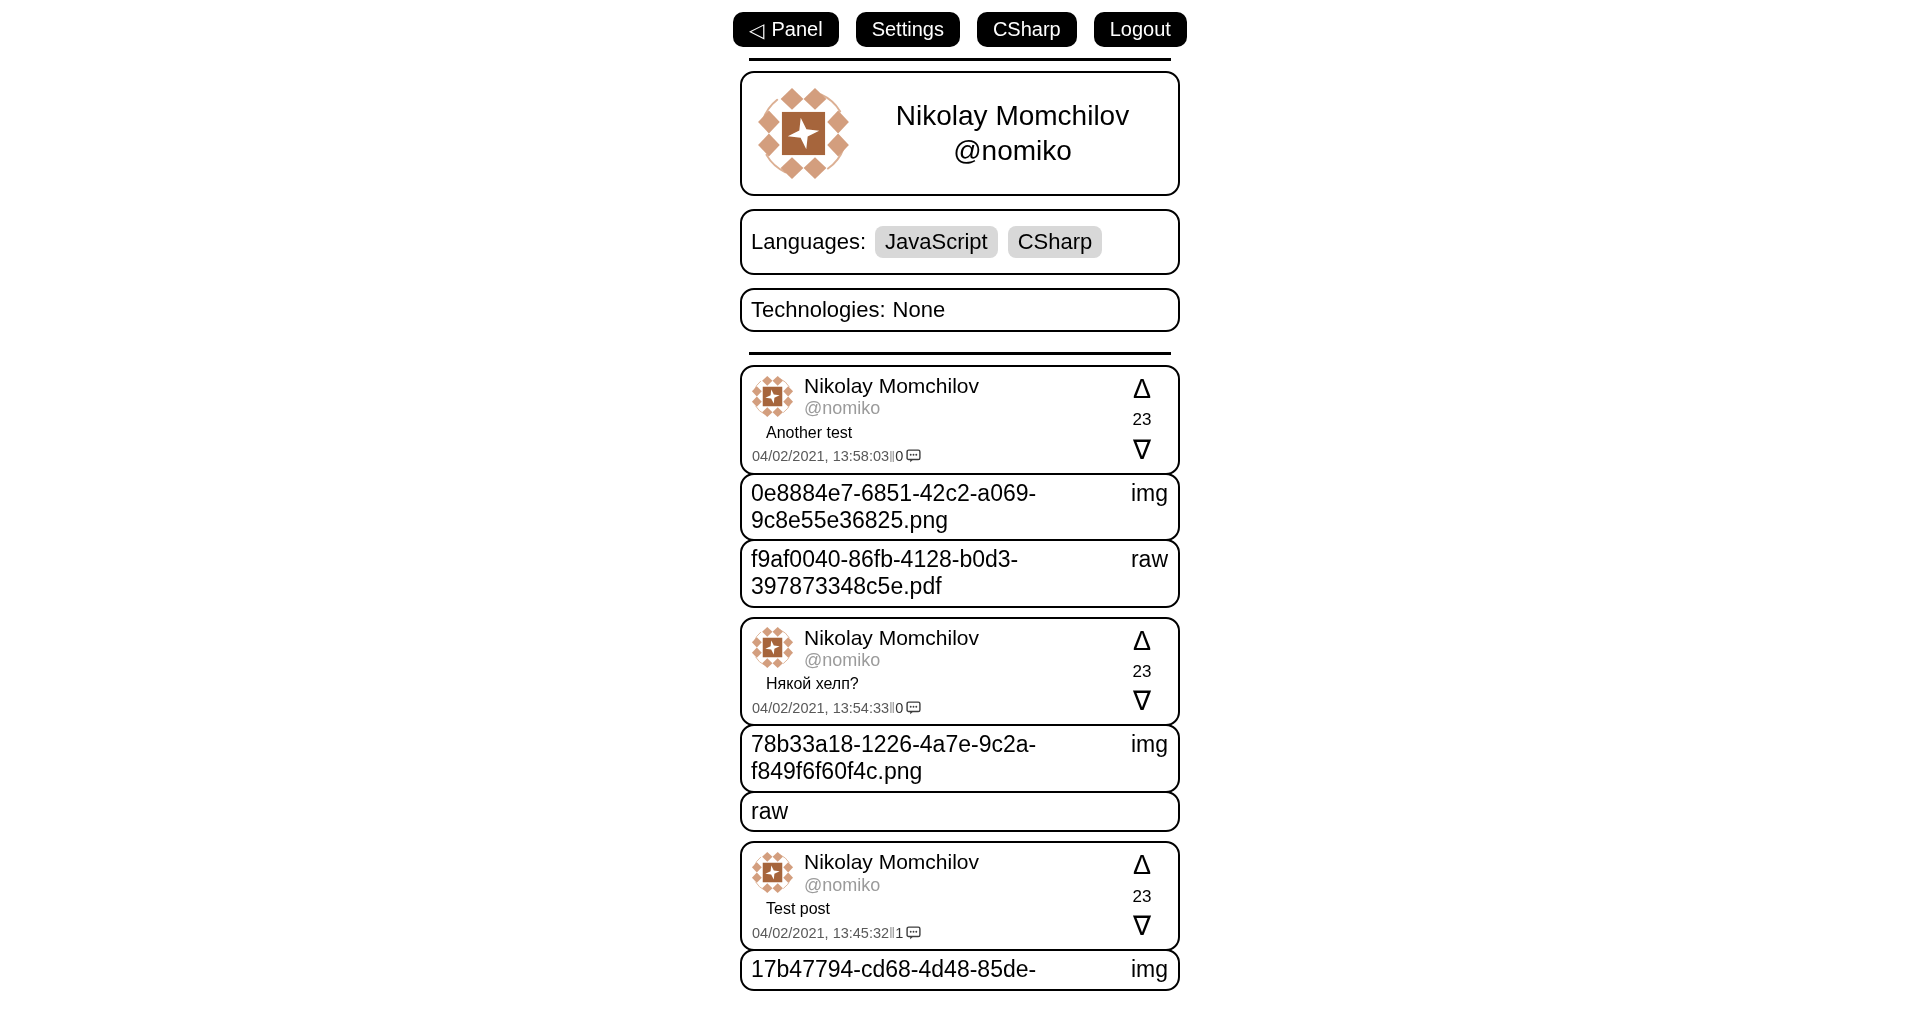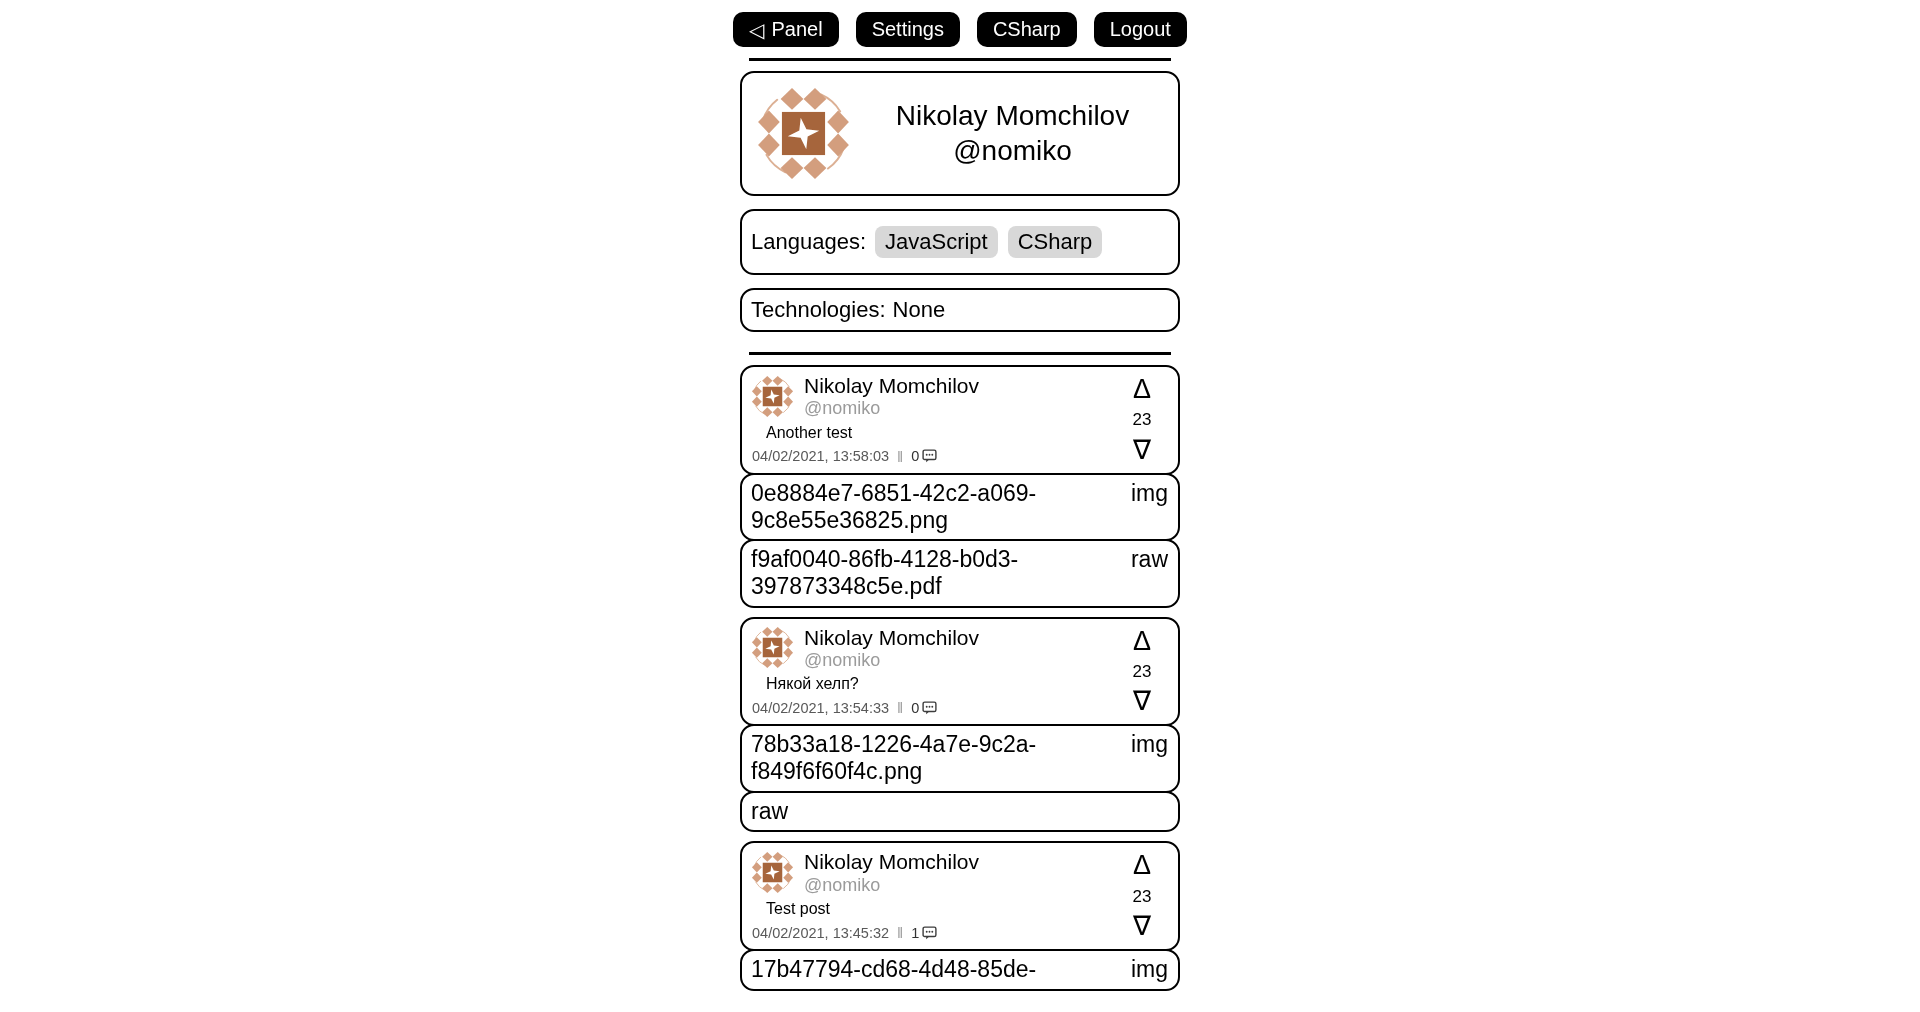--- a/index.html
+++ b/index.html
@@ -32,21 +32,21 @@
   .technologies-card { display:flex; align-items:center; gap:7px; padding:7px 9px; font-size:22px; margin-bottom:20px; }
 
   
   .post { margin-bottom:9px; }
   .post-header { position:relative; padding:7px 70px 8px 9px; }
   .author-row { display:flex; gap:10px; align-items:center; }
   .avatar-sm { width:43px; height:43px; flex:0 0 auto; }
   .author-name { font-size:21px; color:#000; line-height:1.15; }
   .author-handle { font-size:18px; color:#9b9b9b; line-height:1.15; }
   .post-title { font-size:16px; font-weight:normal; margin:5px 0 0 15px; }
-  .post-meta { display:flex; align-items:center; gap:8px; margin:6px 0 0 1px;
+  .post-meta { display:flex; align-items:center; margin:6px 0 0 1px;
                font-size:14.5px; color:#595959; }
   .meta-sep { color:#9b9b9b; font-size:15px; }
   .meta-comments { display:flex; align-items:center; gap:3px; color:#333; }
   .vote-col { position:absolute; top:9px; bottom:9px; right:14px; width:44px;
               display:flex; flex-direction:column; justify-content:space-between; align-items:center; }
   .vote-btn { font-size:27px; line-height:1; color:#000; cursor:pointer; }
   .vote-count { font-size:17px; line-height:1; color:#000; }
 
   
   .attachment-row { display:flex; justify-content:space-between; align-items:flex-start; gap:20px;

